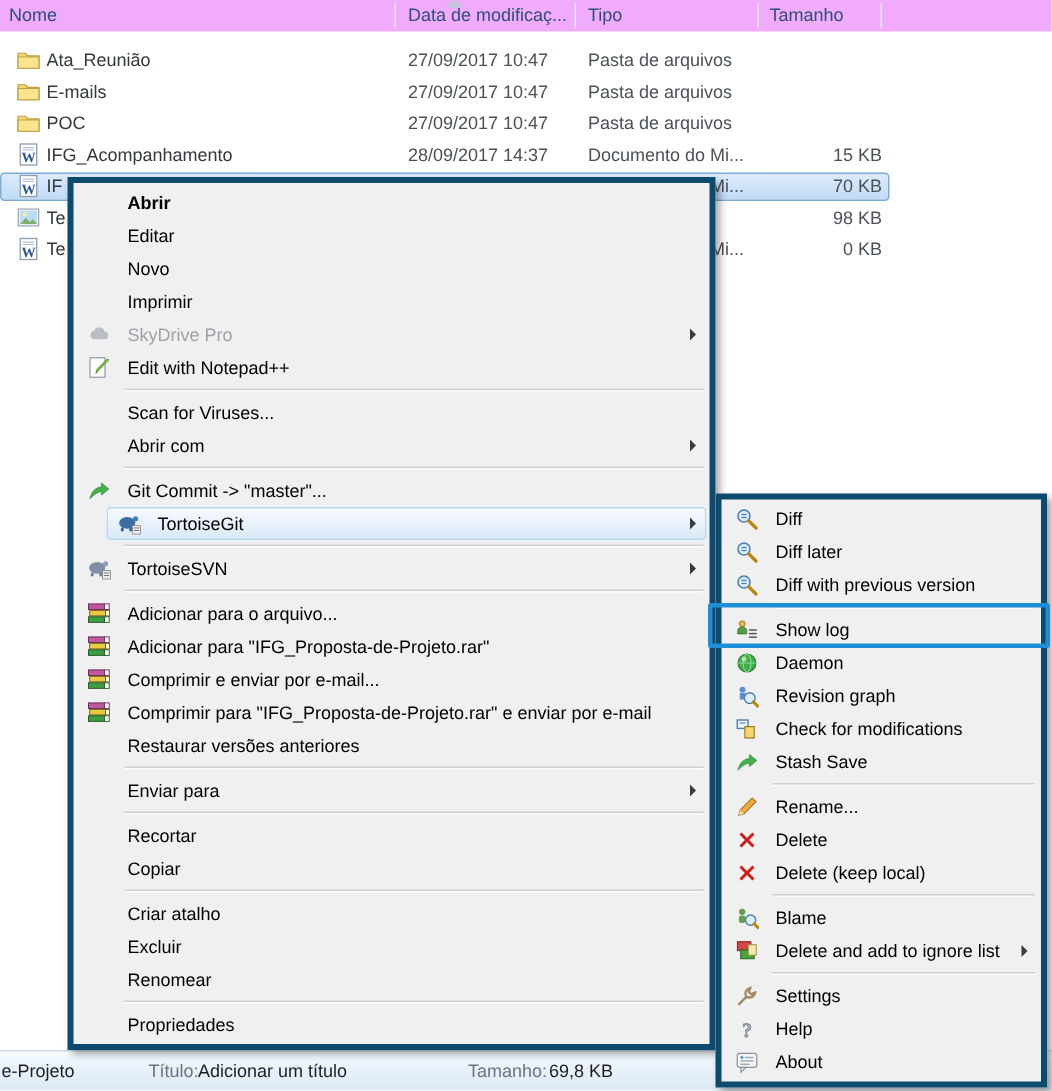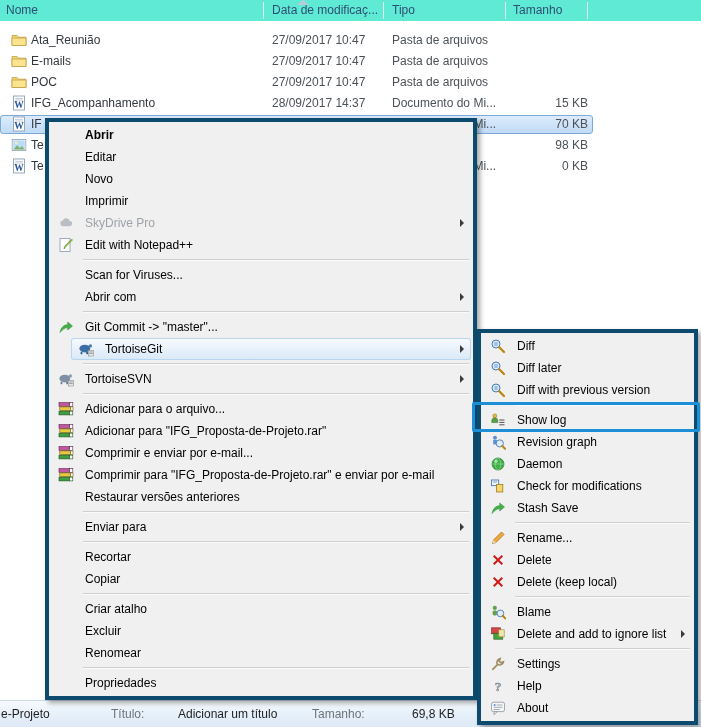--- a/index.html
+++ b/index.html
@@ -2,21 +2,21 @@
 <html><head>
 <meta charset="utf-8">
 <style>
   html,body{margin:0;padding:0}
   body{
     width:701px;height:727px;position:relative;overflow:hidden;
     background:#fff;font-family:"Liberation Sans",sans-serif;font-size:12px;color:#3f4347;
     -webkit-font-smoothing:antialiased;
   }
   
-  .list-header{position:absolute;top:0;left:0;width:701px;height:21px;background:#5eead4;}
+  .list-header{position:absolute;top:0;left:0;width:701px;height:21px;background:#f0abfc;}
   .hcell{position:absolute;top:0;height:21px;line-height:21px;color:#2f4f72;cursor:default;white-space:nowrap;}
   .hsep{position:absolute;top:2px;height:17px;width:1px;background:#e1e7ee;}
   .sort-indicator{position:absolute;left:297px;top:0;width:0;height:0;
     border-left:6px solid transparent;border-right:6px solid transparent;border-bottom:5px solid #bcc9da;}
   .rows{position:absolute;top:30px;left:0;width:701px;}
   .frow{position:relative;height:21px;}
   .frow .sel{position:absolute;left:0;top:1px;width:593px;height:19px;border-radius:3px;
     border:1px solid #7da9d6;background:linear-gradient(#dcebfc,#c1dbf5);box-sizing:border-box;}
   .cell{position:absolute;top:0;height:21px;line-height:21px;white-space:nowrap;overflow:hidden;}
   .c-icon{left:11px;top:2px;width:16px;height:16px;}
@@ -44,22 +44,22 @@
   .menu-sep{height:1px;background:#cfcfcf;margin:3px 2px 4px 32px;box-shadow:0 1px 0 #fbfbfb;}
   
   #show-log-annotation{position:absolute;left:472px;top:402px;width:228px;height:30px;
     border:3px solid #1c8fd6;border-radius:2px;box-sizing:border-box;z-index:40;pointer-events:none;}
   
   .status-bar{position:absolute;left:0;top:700px;width:701px;height:27px;z-index:5;
     background:linear-gradient(#f7fbfe,#e9f2fb 40%,#dde9f6);border-top:1px solid #ccd9e8;box-sizing:border-box;}
   .sb{position:absolute;top:0;height:26px;line-height:26px;white-space:nowrap;}
   .sb-name{left:1px;color:#1e1e1e;}
   .sb-label{color:#6d7379;}
-  .sb-value{color:#1e1e1e;margin-left:46px;}
-  #sb-title-label{left:111px;} #sb-title-value{left:132px;}
+  .sb-value{color:#1e1e1e;}
+  #sb-title-label{left:99px;} #sb-title-value{left:132px;}
   #sb-size-label{left:312px;} #sb-size-value{left:366px;}
 </style>
 </head>
 <body>
 
 <div class="list-header">
   <div class="hcell" style="left:6px;width:250px">Nome</div>
   <div class="hcell" style="left:272px;width:105px">Data de modificaç...</div>
   <div class="hcell" style="left:392px;width:108px">Tipo</div>
   <div class="hcell" style="left:513px;width:72px">Tamanho</div>
@@ -393,38 +393,38 @@
           <line x1="9.3" y1="8" x2="14.5" y2="8" stroke="#555" stroke-width="1"></line>
           <line x1="9.3" y1="10.4" x2="14.5" y2="10.4" stroke="#555" stroke-width="1"></line>
           <line x1="9.3" y1="12.8" x2="14.5" y2="12.8" stroke="#555" stroke-width="1"></line>
         </svg>
       </span>
       <span class="mi-label">Show log</span>
     </div>
     <div class="menu-item">
       <span class="mi-icon">
         <svg viewBox="0 0 16 16">
+          <circle cx="8" cy="8" r="6" fill="#3fae49" stroke="#1f7a28" stroke-width=".7"></circle>
+          <ellipse cx="8" cy="8" rx="2.6" ry="6" fill="none" stroke="#8fd996" stroke-width=".7"></ellipse>
+          <line x1="2" y1="8" x2="14" y2="8" stroke="#8fd996" stroke-width=".7"></line>
+          <circle cx="6" cy="5.3" r="1.7" fill="#c4f0c9" opacity=".75"></circle>
+        </svg>
+      </span>
+      <span class="mi-label">Daemon</span>
+    </div>
+    <div class="menu-item">
+      <span class="mi-icon">
+        <svg viewBox="0 0 16 16">
           <circle cx="5" cy="3.8" r="2" fill="#5b8fd4"></circle>
           <rect x="3.2" y="6" width="3.6" height="4.4" fill="#5b8fd4"></rect>
           <circle cx="9.8" cy="9.4" r="3.6" fill="rgba(217,236,251,.8)" stroke="#4a7ab0" stroke-width=".9"></circle>
           <line x1="12.3" y1="11.9" x2="15" y2="14.7" stroke="#b8860b" stroke-width="2" stroke-linecap="round"></line>
         </svg>
       </span>
       <span class="mi-label">Revision graph</span>
-    </div>
-    <div class="menu-item">
-      <span class="mi-icon">
-        <svg viewBox="0 0 16 16">
-          <circle cx="8" cy="8" r="6" fill="#3fae49" stroke="#1f7a28" stroke-width=".7"></circle>
-          <ellipse cx="8" cy="8" rx="2.6" ry="6" fill="none" stroke="#8fd996" stroke-width=".7"></ellipse>
-          <line x1="2" y1="8" x2="14" y2="8" stroke="#8fd996" stroke-width=".7"></line>
-          <circle cx="6" cy="5.3" r="1.7" fill="#c4f0c9" opacity=".75"></circle>
-        </svg>
-      </span>
-      <span class="mi-label">Daemon</span>
     </div>
     <div class="menu-item">
       <span class="mi-icon">
         <svg viewBox="0 0 16 16">
           <rect x="1.5" y="2" width="7.2" height="5.6" fill="#eef4fb" stroke="#4a7ab0" stroke-width=".9"></rect>
           <line x1="3" y1="4" x2="7" y2="4" stroke="#4a7ab0" stroke-width=".7"></line>
           <rect x="6.6" y="6.4" width="6.2" height="7.6" fill="#f5d76e" stroke="#9c7c1d" stroke-width=".8"></rect>
         </svg>
       </span>
       <span class="mi-label">Check for modifications</span>

